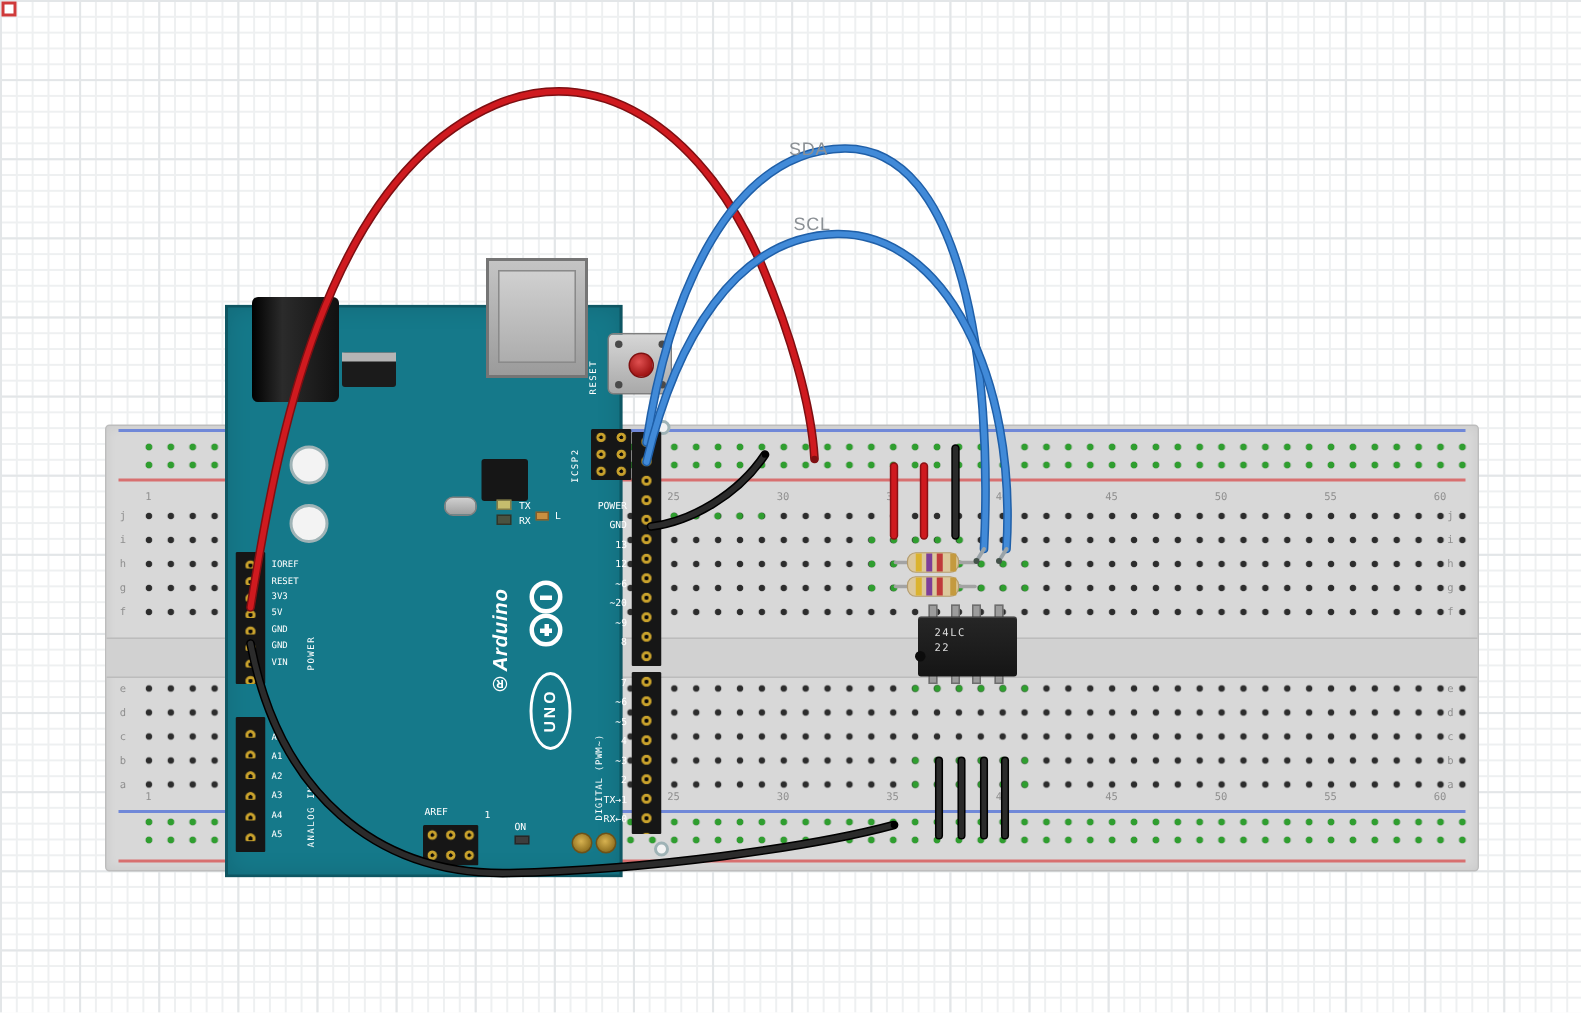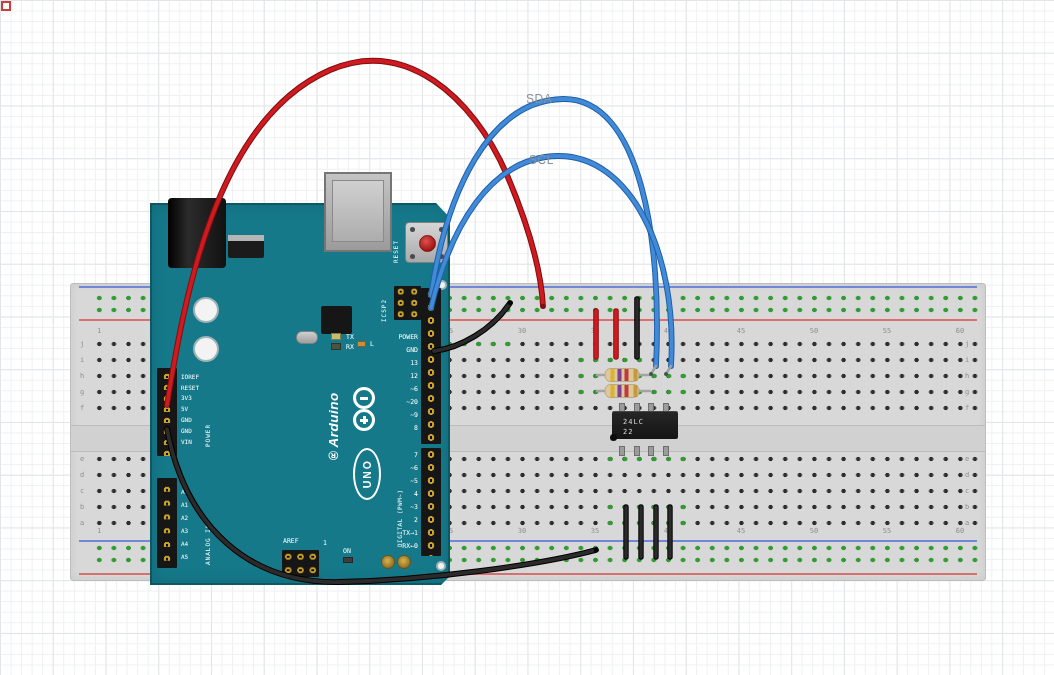--- a/index.html
+++ b/index.html
@@ -27,29 +27,29 @@
              border-top: 1px solid #bcbcbc; border-bottom: 1px solid #bcbcbc; }
   .dots, .gdots, .raildots { position: absolute; background-repeat: repeat; }
   .dots    { background-image: radial-gradient(circle at 7.3px 8px, #2d2d2d 1.9px, rgba(0,0,0,.25) 2.15px, transparent 2.6px); background-size: 14.6px 16px; }
   .gdots   { background-image: radial-gradient(circle at 7.3px 8px, #2f9e2f 2px, rgba(26,110,26,.4) 2.2px, transparent 2.7px); background-size: 14.6px 16px; }
   .raildots{ background-image: radial-gradient(circle at 7.3px 6px, #2f9e2f 2px, rgba(26,110,26,.4) 2.2px, transparent 2.7px); background-size: 14.6px 12px; }
   .bn, .bl { position: absolute; width: 12px; text-align: center; font: 7px "DejaVu Sans Mono", monospace; color: #8f8f8f; }
 
   
   .layer-svg { position: absolute; left: 0; top: 0; z-index: 2; }
   .chip { position: absolute; left: 612px; top: 403px; width: 66px; height: 53px; z-index: 2; }
-  .chip-body { position: absolute; left: 0; top: 8px; width: 66px; height: 28px;
+  .chip-body { position: absolute; left: 0; top: 8px; width: 66px; height: 40px;
                background: linear-gradient(#262626, #151515); border-radius: 2px;
                box-shadow: inset 0 1px 0 rgba(255,255,255,.15); }
   .chip-pin { position: absolute; width: 6px; height: 10px; background: #9c9c9c; border: 1px solid #6e6e6e; }
   .chip-notch { position: absolute; left: -2px; top: 23px; width: 7px; height: 7px; border-radius: 50%; background: #0c0c0c; }
   .chip-txt { position: absolute; font: 7px "DejaVu Sans Mono", monospace; color: #dcdcdc; letter-spacing: 1px; }
 
   
-  .arduino { position: absolute; left: 150px; top: 203px; width: 300px; height: 382px; z-index: 3; }
+  .arduino { position: absolute; left: 150px; top: 203px; width: 265px; height: 382px; z-index: 3; }
   .pcb { position: absolute; inset: 0; background: #15798a;
          clip-path: polygon(0 0, 286px 0, 305px 20px, 305px 368px, 291px 382px, 0 382px);
          box-shadow: inset 0 0 0 2px rgba(0,0,0,.22), inset 0 0 18px rgba(0,0,0,.15); }
   .hole { position: absolute; border-radius: 50%; background: #f3f3f3; border: 2px solid #9fb3b6; }
   .jack { position: absolute; left: 18px; top: -5px; width: 58px; height: 70px; border-radius: 4px;
           background: linear-gradient(90deg, #000 0%, #2b2b2b 35%, #111 100%); }
   .usb { position: absolute; left: 174px; top: -31px; width: 68px; height: 80px;
          background: linear-gradient(180deg, #c4c4c4, #9b9b9b); border: 2px solid #757575; }
   .usb-inner { position: absolute; left: 6px; top: 6px; width: 52px; height: 62px;
                background: linear-gradient(180deg, #d0d0d0, #adadad); border: 1px solid #8a8a8a; }
@@ -345,15 +345,15 @@
     </g>
     <g>
       <path d="M431,308 C450,228 490,157 558,156 C630,155 678,252 671,366" stroke="#1f5fa8" stroke-width="5.8" stroke-linecap="round" fill="none"></path>
       <path d="M431,308 C450,228 490,157 558,156 C630,155 678,252 671,366" stroke="#418ad8" stroke-width="3.8" stroke-linecap="round" fill="none"></path>
       <path d="M671,366 L666,374" stroke="#9aa3a8" stroke-width="2.6" stroke-linecap="round"></path>
       <circle cx="666" cy="374" r="2" fill="#44524a"></circle>
     </g>
   </svg>
 
   <div class="wl" style="left:526px;top:92px">SDA</div>
-  <div class="wl" style="left:529px;top:153px">SCL</div>
+  <div class="wl" style="left:529px;top:142px">SCL</div>
 
 </div>
 
 </body></html>

